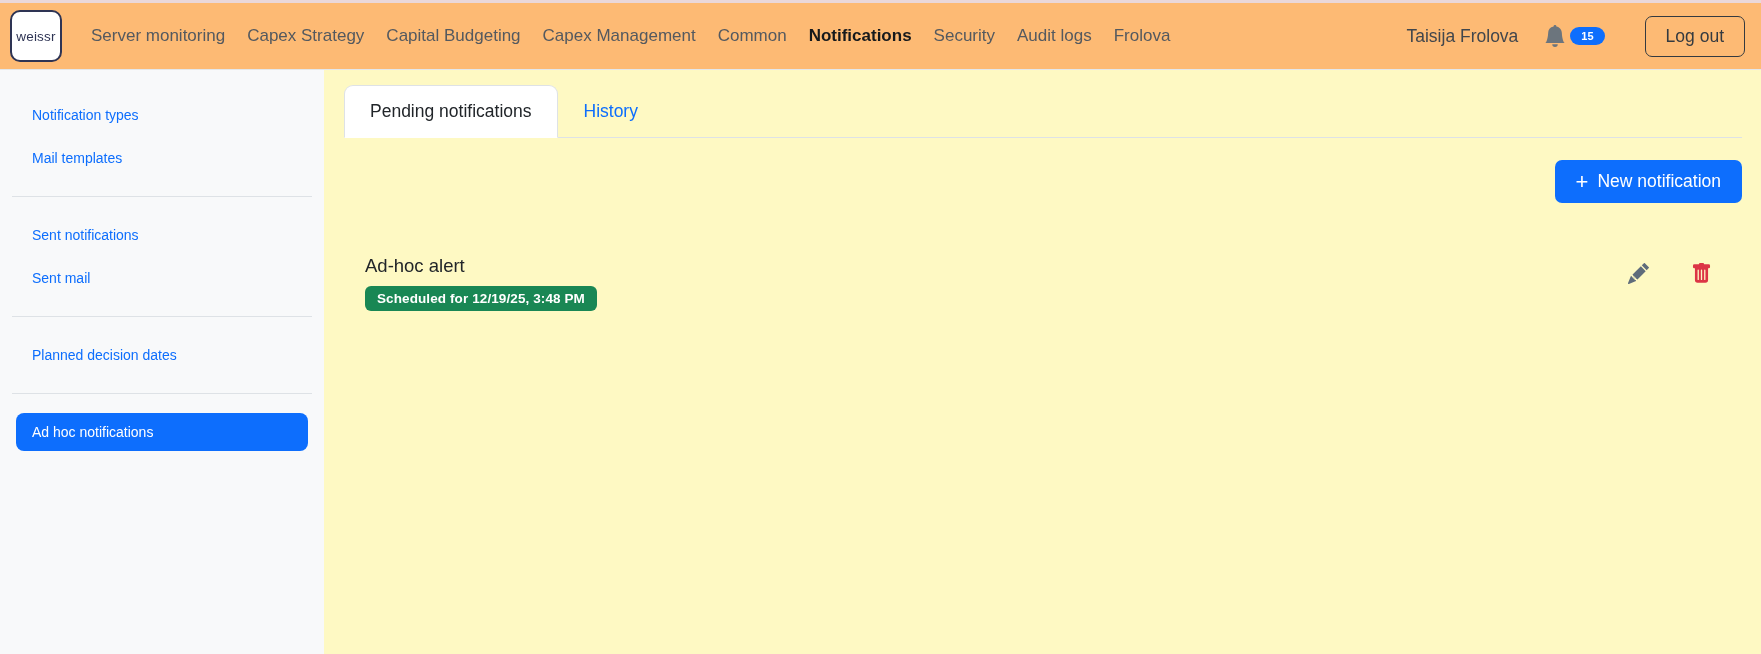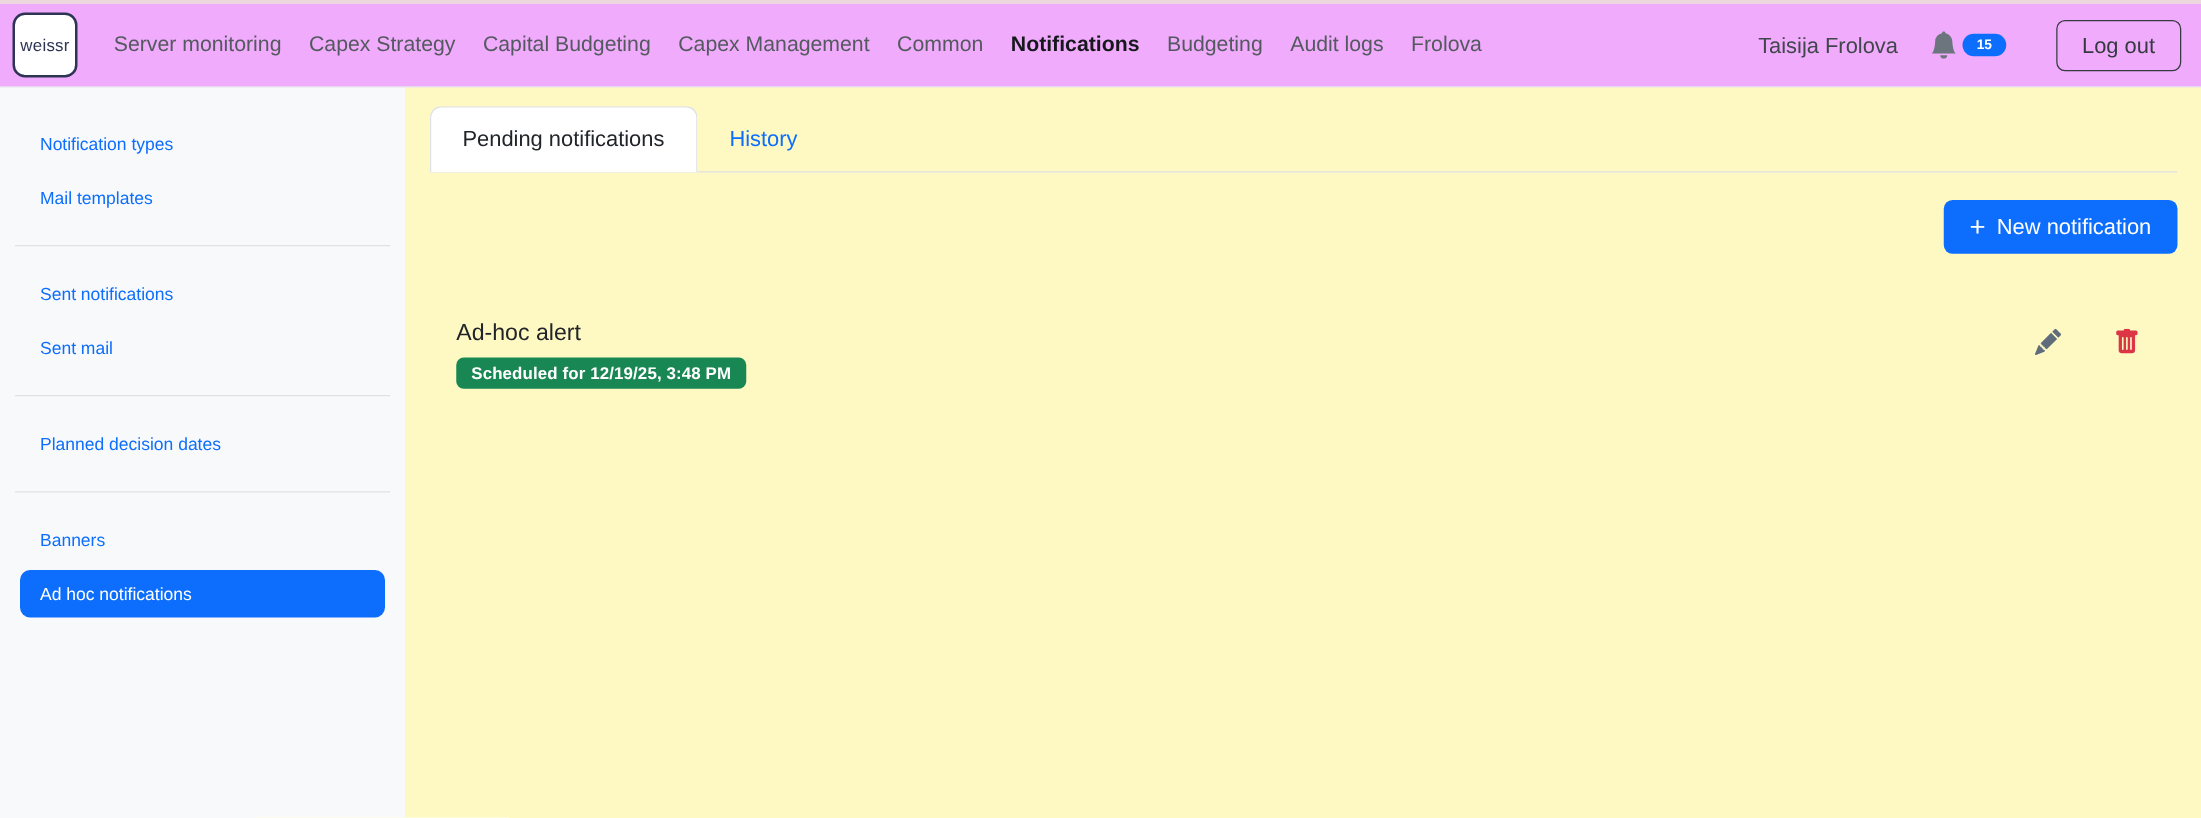--- a/index.html
+++ b/index.html
@@ -11,21 +11,21 @@
     overflow:hidden;
   }
   .app { width:1761px; height:654px; display:flex; flex-direction:column; }
 
   
   .top-strip { height:3px; background:#ead8da; flex:0 0 auto; }
 
   
   .navbar {
     height:67px; flex:0 0 auto;
-    background:#f0abfc;
+    background:#fdba74;
     border-bottom:1px solid #e4e7ea;
     display:flex; align-items:center;
     padding:0 16px 0 10px;
   }
   .brand {
     width:52px; height:52px;
     border:2px solid #2e3454; border-radius:10px;
     background:#ffffff;
     display:flex; align-items:center; justify-content:center;
     margin-right:18px; cursor:pointer;
@@ -108,21 +108,21 @@
     <div class="brand">
       <span>weissr</span>
     </div>
     <nav class="nav-links">
       <a class="nav-link">Server monitoring</a>
       <a class="nav-link">Capex Strategy</a>
       <a class="nav-link">Capital Budgeting</a>
       <a class="nav-link">Capex Management</a>
       <a class="nav-link">Common</a>
       <a class="nav-link active">Notifications</a>
-      <a class="nav-link">Budgeting</a>
+      <a class="nav-link">Security</a>
       <a class="nav-link">Audit logs</a>
       <a class="nav-link">Frolova</a>
     </nav>
     <div class="nav-right">
       <span class="user-name">Taisija Frolova</span>
       <span class="bell-wrap">
         <span class="bell-icon">
           <svg width="22" height="22" viewBox="0 0 16 16" fill="#6c757d">
             <path d="M8 16a2 2 0 0 0 2-2H6a2 2 0 0 0 2 2zm.995-14.901a1 1 0 1 0-1.99 0A5.002 5.002 0 0 0 3 6c0 1.098-.5 6-2 7h14c-1.5-1-2-5.902-2-7 0-2.42-1.72-4.44-4.005-4.901z"></path>
           </svg>
@@ -137,21 +137,20 @@
 
     <aside class="sidebar">
       <a class="side-link">Notification types</a>
       <a class="side-link">Mail templates</a>
       <hr class="side-divider">
       <a class="side-link">Sent notifications</a>
       <a class="side-link">Sent mail</a>
       <hr class="side-divider">
       <a class="side-link">Planned decision dates</a>
       <hr class="side-divider">
-      <a class="side-link">Banners</a>
       <a class="side-link active">Ad hoc notifications</a>
     </aside>
 
     <main class="main">
       <div class="tabbar">
         <a class="tab active">Pending notifications</a>
         <a class="tab">History</a>
       </div>
 
       <div class="actions-row">

